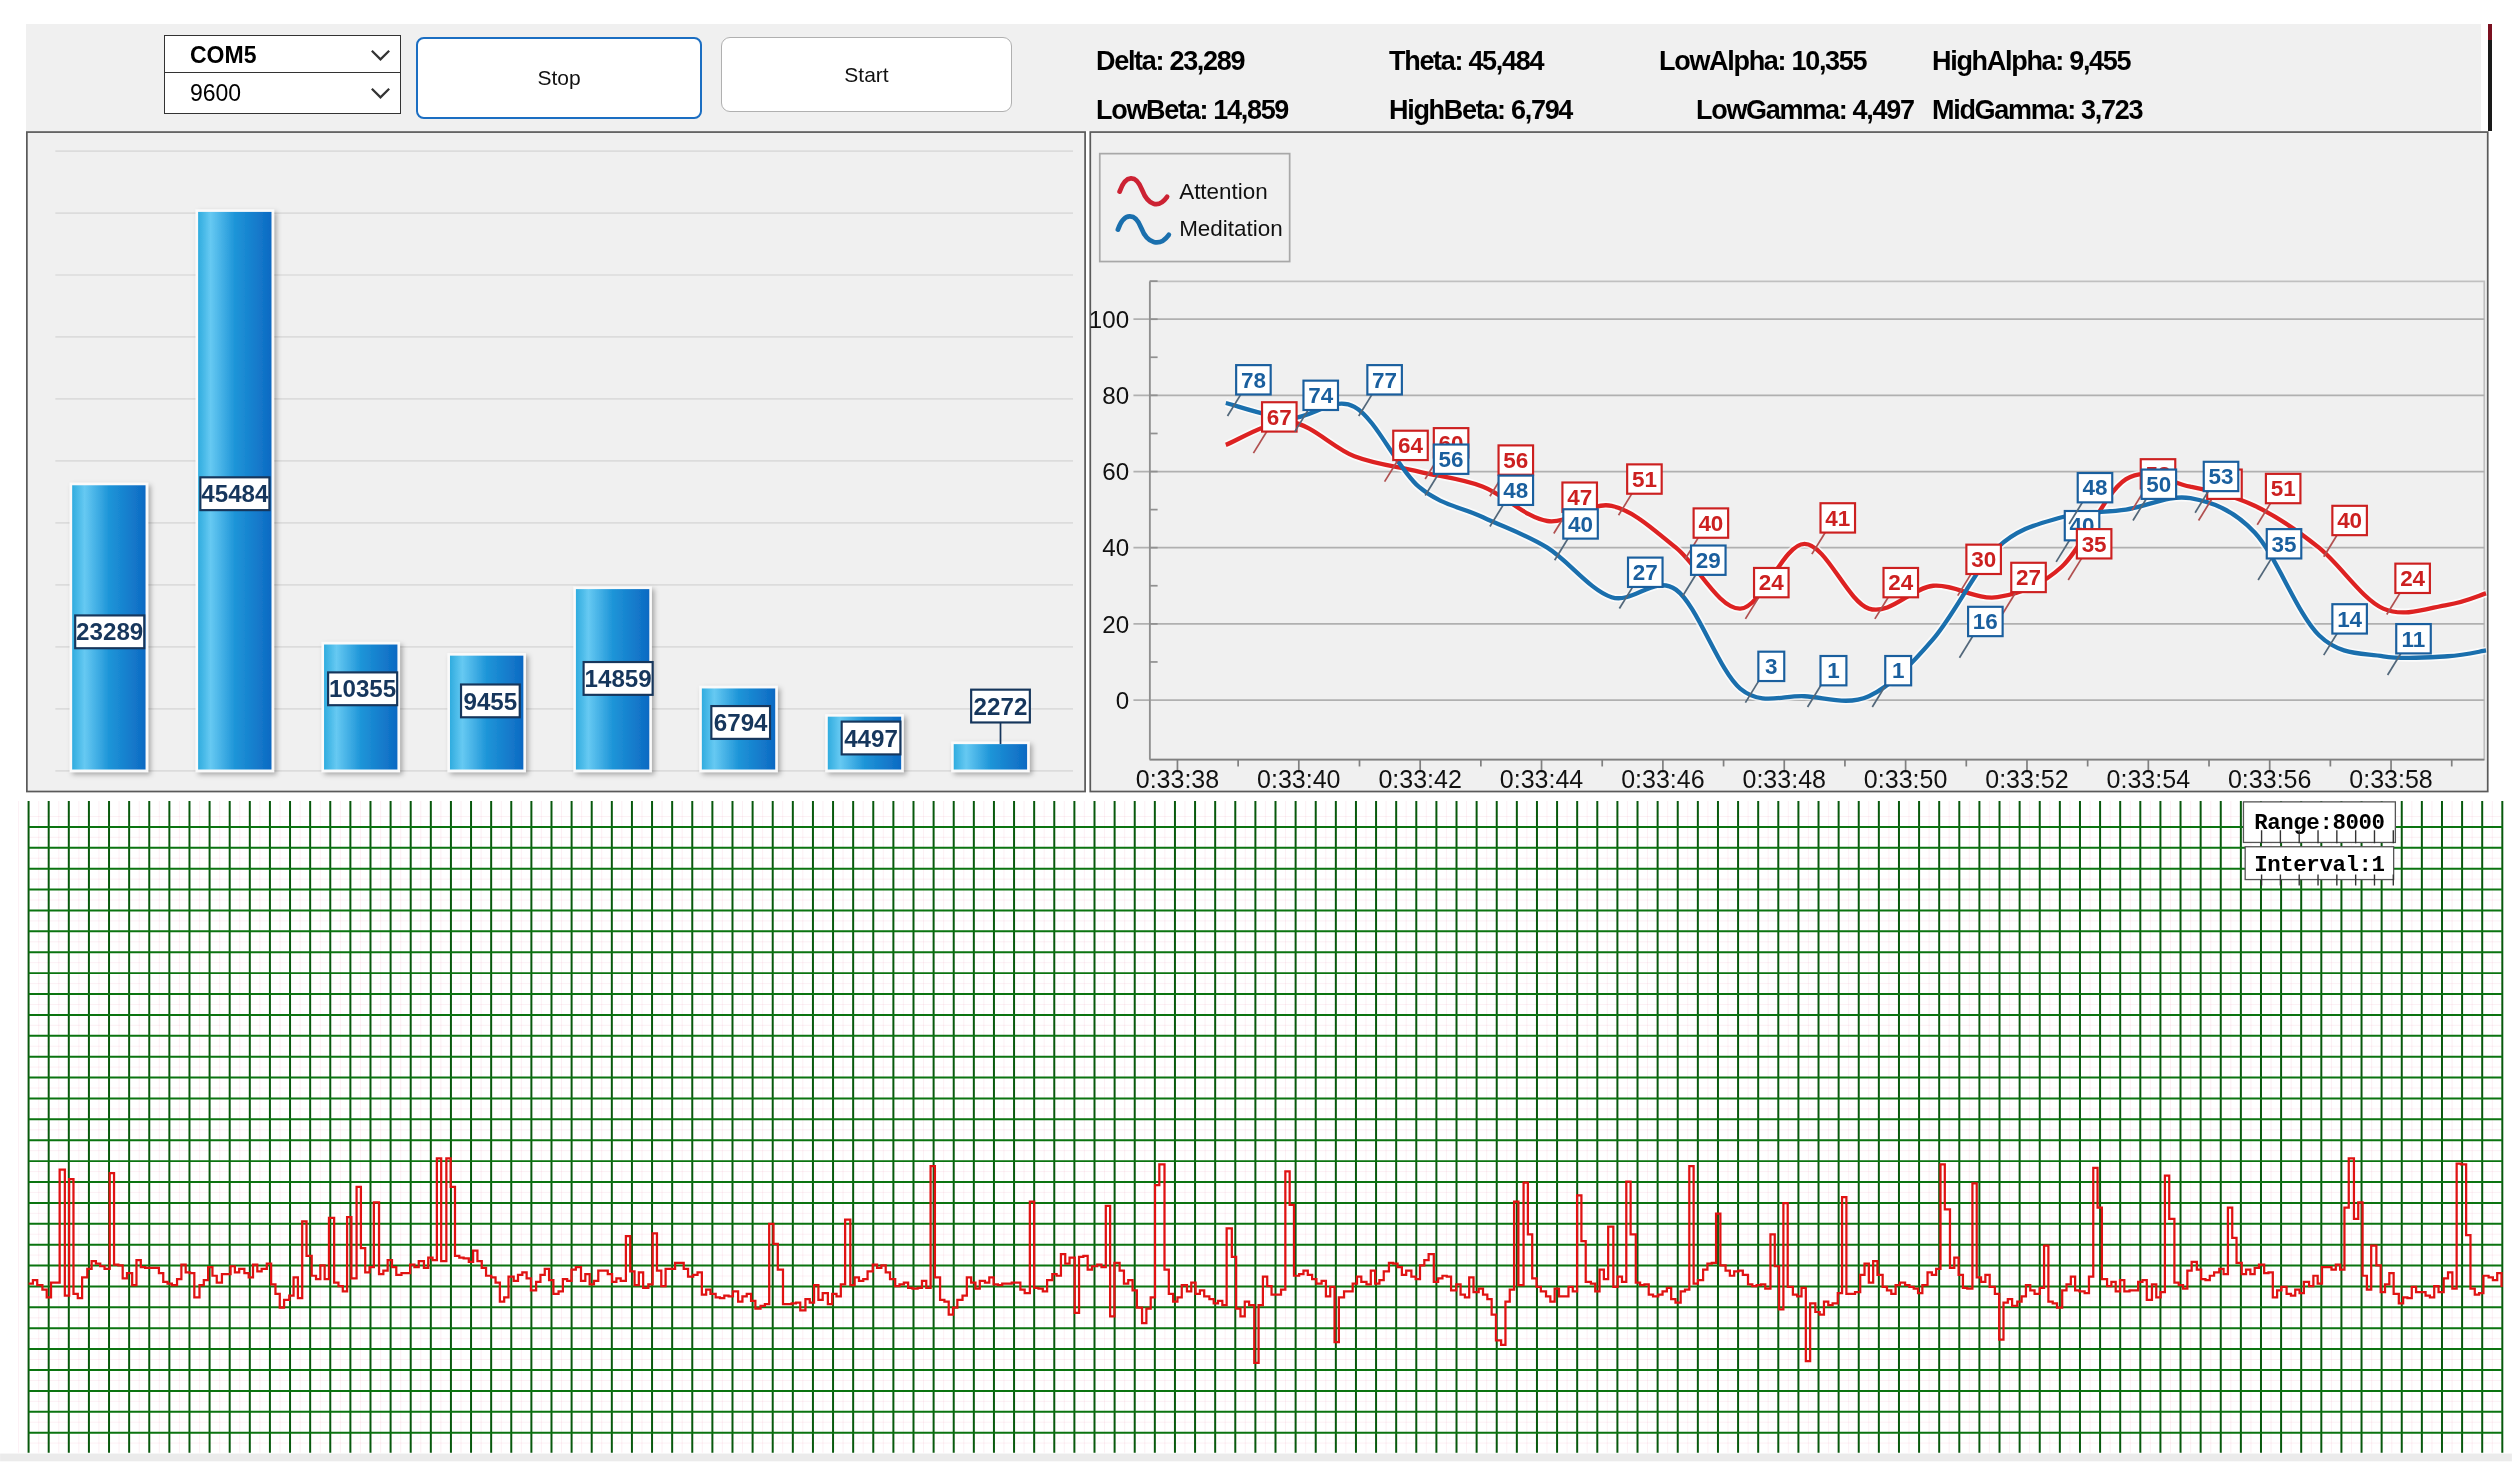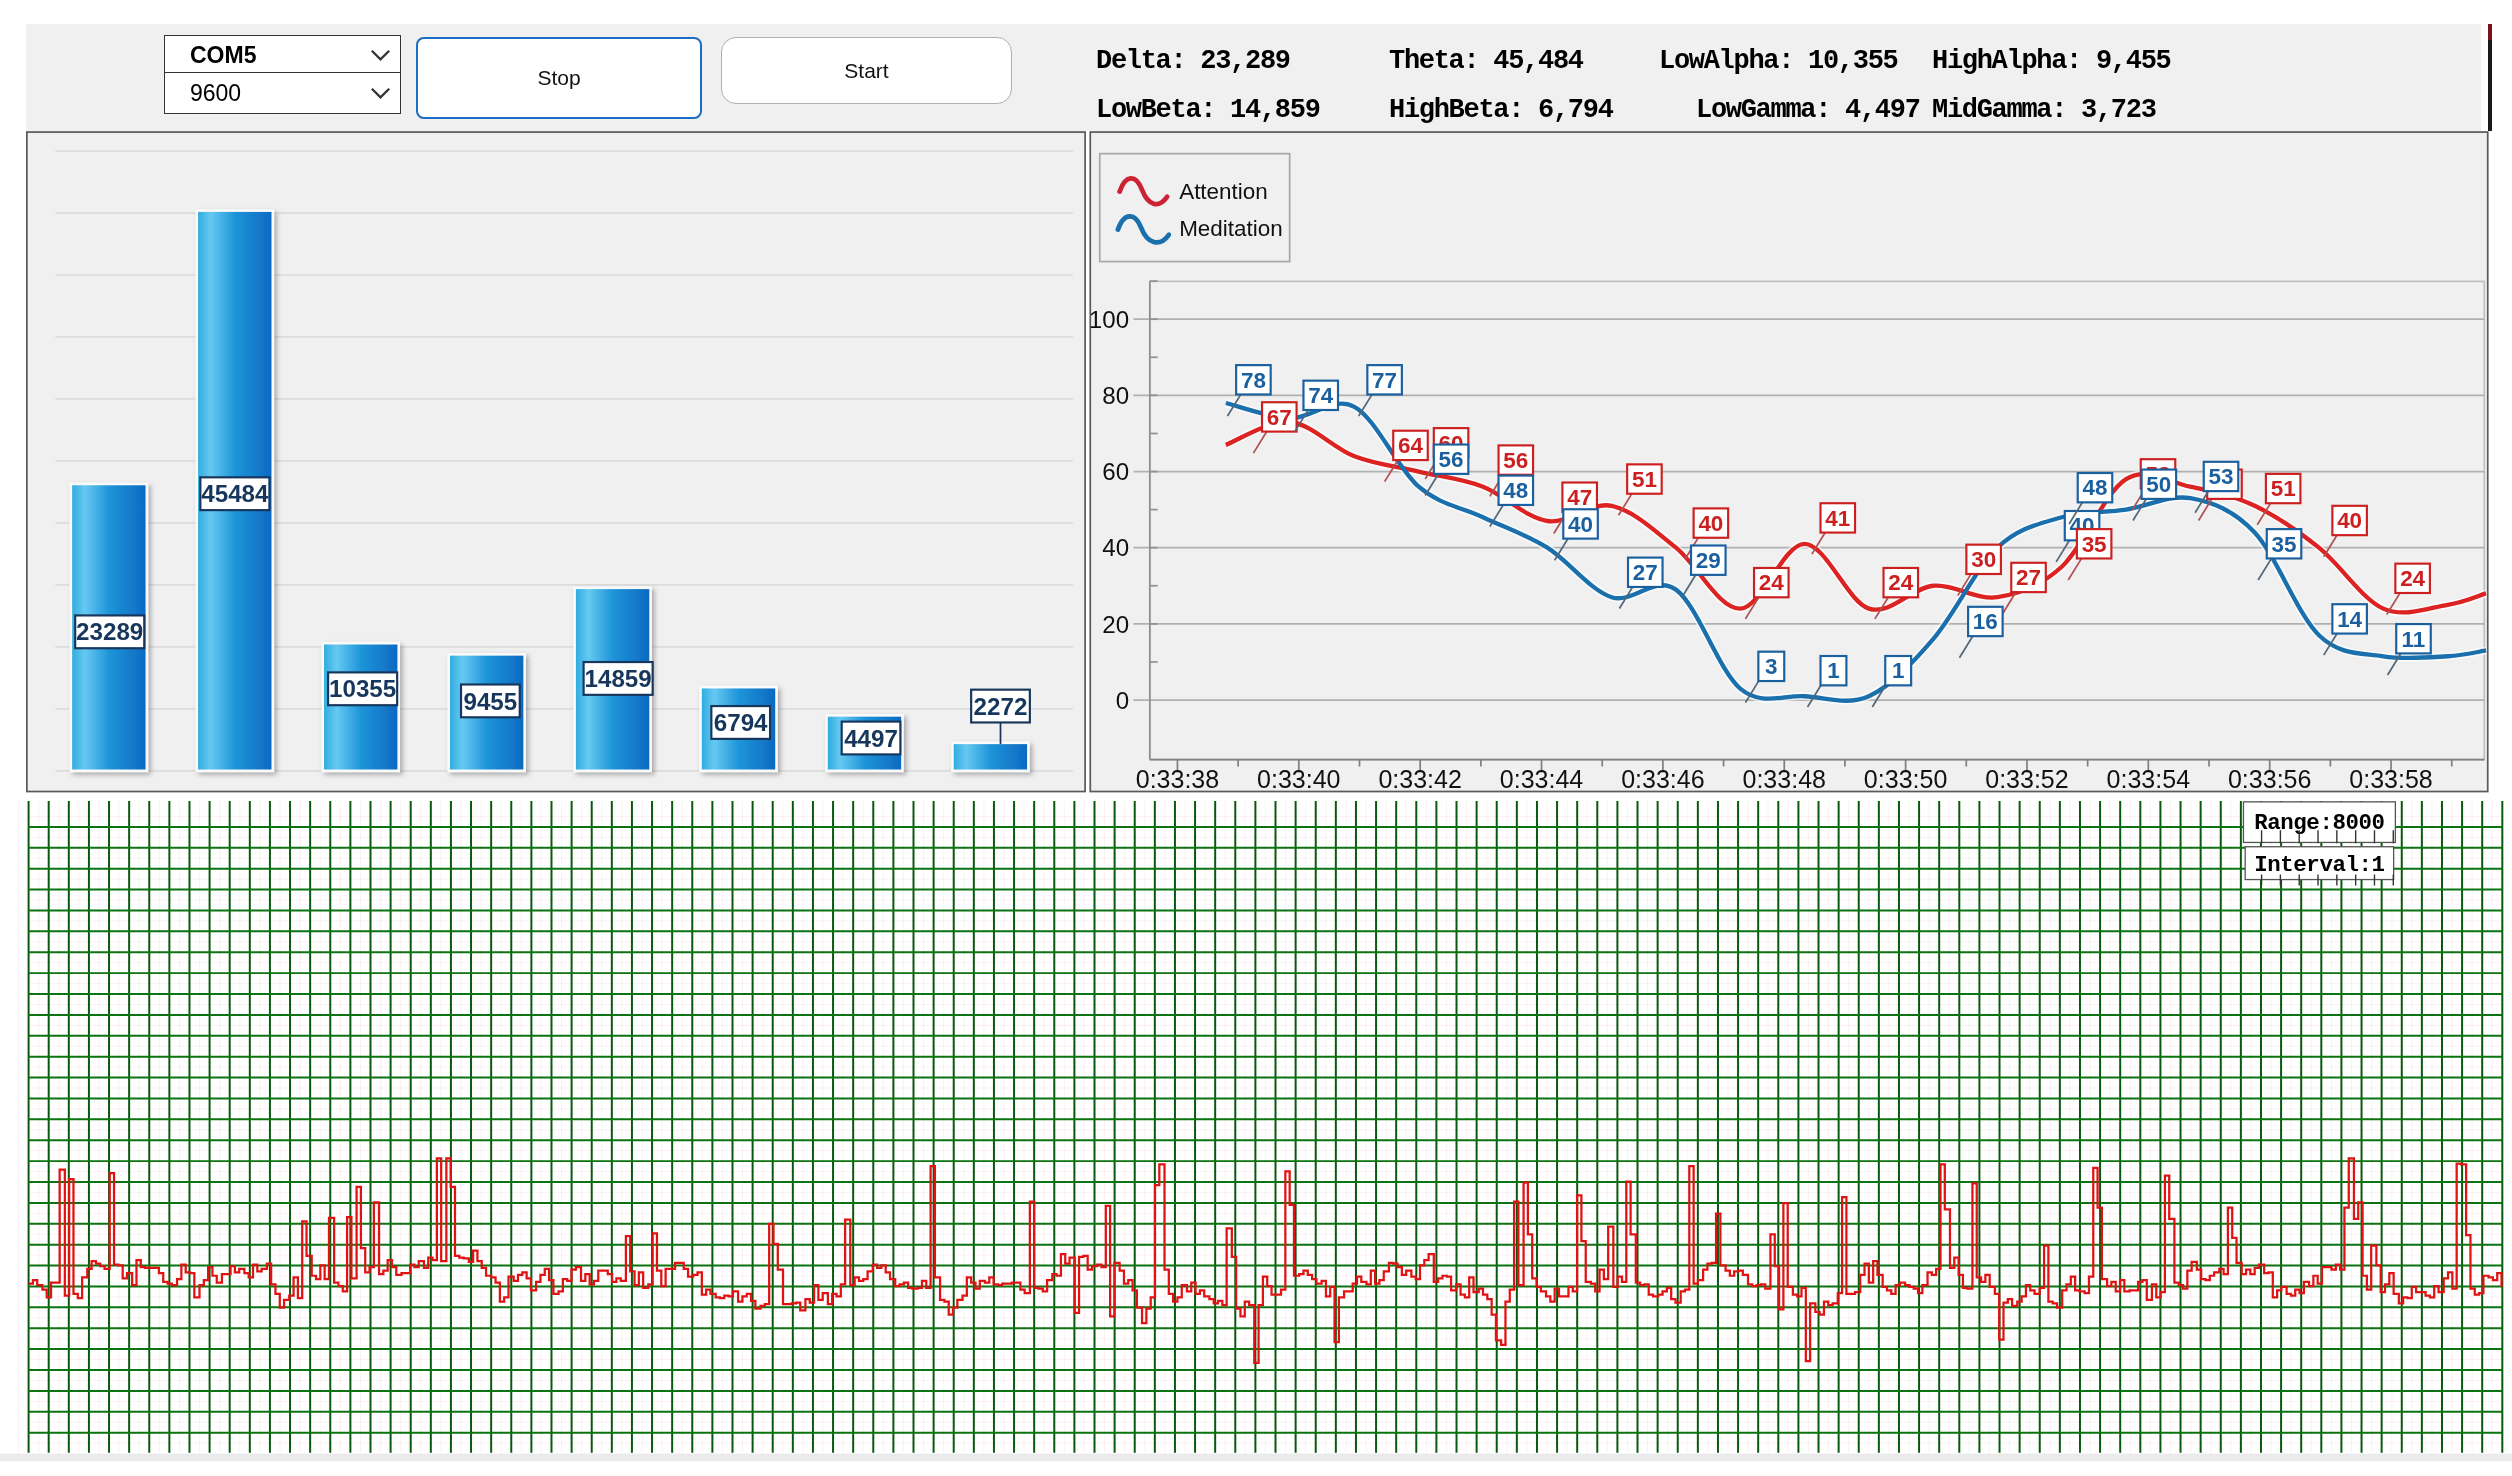--- a/index.html
+++ b/index.html
@@ -1,35 +1,35 @@
 <!DOCTYPE html>
 <html style="font-size:14px"><head><meta charset="utf-8"><style>
 *{margin:0;padding:0;box-sizing:border-box}
 body{width:2512px;height:1476px;background:#fff;font-family:"Liberation Sans",sans-serif;position:relative;overflow:hidden}
 .toolbar{position:absolute;left:26px;top:24px;width:2455px;height:107px;background:#f0f0f0}
 .combo{position:absolute;background:#fff;border:1.7px solid #333;display:flex;align-items:center;padding-left:25px;font-size:23px;color:#000}
 .combo svg{position:absolute;right:8.6px}
 .btn{position:absolute;background:#fff;display:flex;align-items:center;justify-content:center;font-size:21px;color:#111}
-.met{position:absolute;font-family:Liberation Mono, monospace;font-weight:bold;font-size:27px;letter-spacing:-1.3px;color:#000;white-space:pre}
+.met{position:absolute;font-family:Liberation Sans, sans-serif;font-weight:bold;font-size:27px;letter-spacing:-1.3px;color:#000;white-space:pre}
 .winline{position:absolute;left:2488px;top:24px;width:3.5px;height:107px;background:#1a1a1a}
 .winline:before{content:"";position:absolute;top:0;left:0;width:3.5px;height:15.5px;background:#7a1020}
 </style></head><body>
 <div class="toolbar"></div>
 <div class="combo" style="left:164px;top:35px;width:237px;height:41px">
     <span style="font-weight:bold">COM5</span>
 <svg width="21" height="13" viewBox="0 0 24 15">
       <path d="M2,2 L12,12 L22,2" fill="none" stroke="#333" stroke-width="2.6"></path>
     </svg>
   </div>
 <div class="combo" style="left:164px;top:72px;width:237px;height:42px">9600
 <svg width="21" height="13" viewBox="0 0 24 15">
       <path d="M2,2 L12,12 L22,2" fill="none" stroke="#333" stroke-width="2.6"></path>
     </svg></div>
 <div class="btn" style="left:416px;top:37px;width:286px;height:82px;border:2.6px solid #1b6ec2;border-radius:7.8px">Stop</div>
-<div class="btn" style="left:721px;top:37px;width:291px;height:67px;border:1.7px solid #b0b0b0;border-radius:15px">Start</div>
+<div class="btn" style="left:721px;top:37px;width:291px;height:75px;border:1.7px solid #b0b0b0;border-radius:9px">Start</div>
 <div class="met" style="left:1096px;top:46px">Delta: 23,289</div>
 <div class="met" style="left:1389px;top:46px">Theta: 45,484</div>
 <div class="met" style="left:1659px;top:46px">LowAlpha: 10,355</div>
 <div class="met" style="left:1932px;top:46px">HighAlpha: 9,455</div>
 <div class="met" style="left:1096px;top:95px">LowBeta: 14,859</div>
 <div class="met" style="left:1389px;top:95px">HighBeta: 6,794</div>
 <div class="met" style="left:1696px;top:95px">LowGamma: 4,497</div>
 <div class="met" style="left:1932px;top:95px">MidGamma: 3,723</div>
 <div class="winline"></div>
 <svg style="position:absolute;left:0;top:0" width="2512" height="1476" viewBox="0 0 2910 1710">

